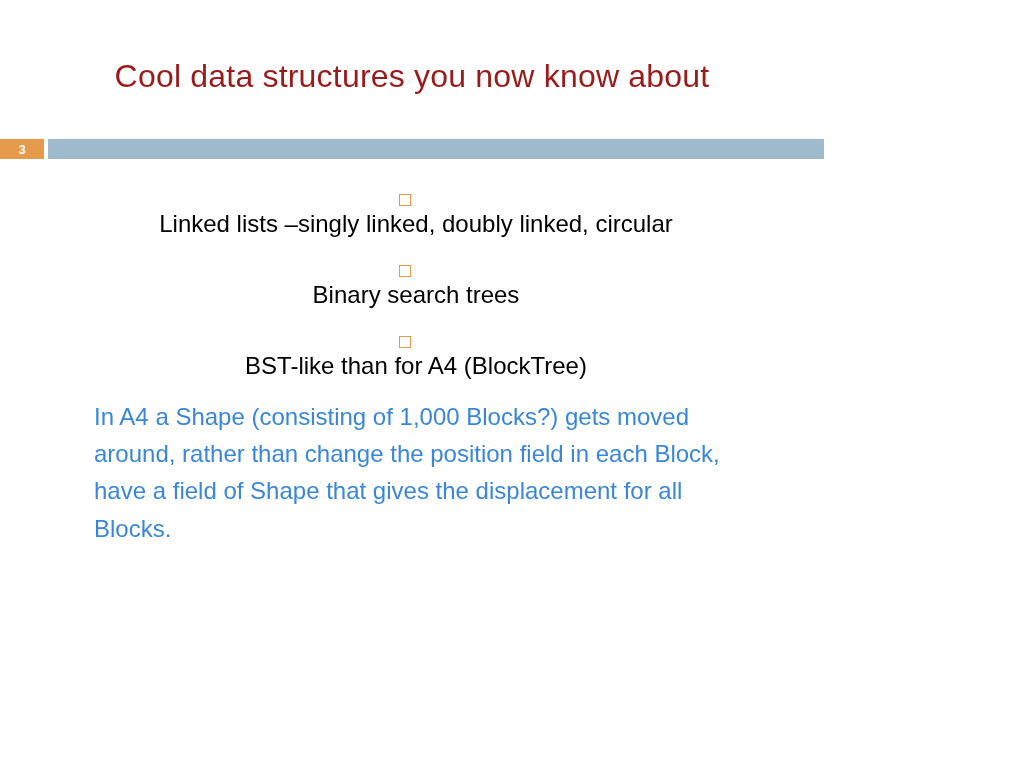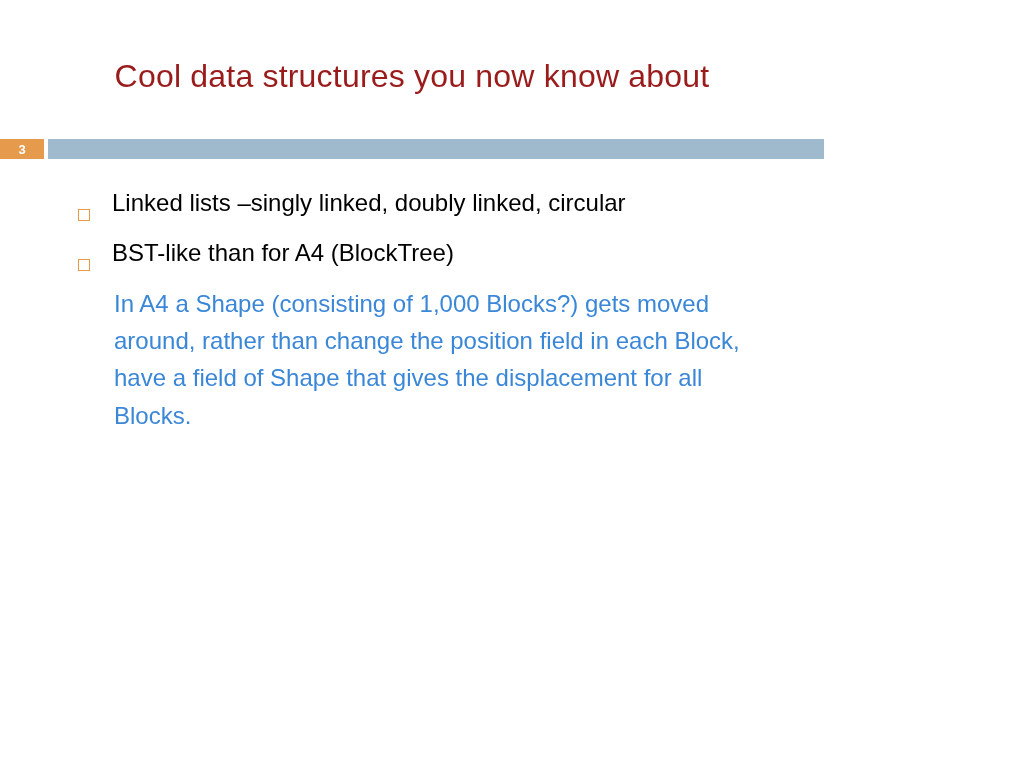--- a/index.html
+++ b/index.html
@@ -51,42 +51,43 @@
     margin-left: 4px;
   }
   .content {
     position: absolute;
     top: 185px;
     left: 78px;
     right: 70px;
   }
   .bullet-item {
     display: flex;
-    align-items: flex-end;
+    align-items: center;
     margin-bottom: 14px;
+    flex-direction: column;
   }
   .bullet {
     flex: 0 0 auto;
     width: 12px;
     height: 12px;
     border: 1.5px solid #e59a4c;
     box-sizing: border-box;
     margin-top: 9px;
     margin-right: 22px;
   }
   .bullet-text {
     color: #000000;
     font-size: 24px;
     line-height: 1.5;
   }
   .sub-text {
     color: #3a87d8;
     font-size: 24px;
     line-height: 1.55;
-    margin-left: 36px;
+    margin-left: 16px;
     margin-top: 6px;
   }
 </style>
 </head>
 <body>
 
 <div class="slide">
   <h1 class="title">Cool data structures you now know about</h1>
 
   <div class="bar-row">
@@ -94,17 +95,21 @@
     <div class="bar"></div>
   </div>
 
   <div class="content">
     <div class="bullet-item">
       <div class="bullet"></div>
       <div class="bullet-text">Linked lists –singly linked, doubly linked, circular</div>
     </div>
     <div class="bullet-item">
       <div class="bullet"></div>
+      <div class="bullet-text">Binary search trees</div>
+    </div>
+    <div class="bullet-item">
+      <div class="bullet"></div>
       <div class="bullet-text">BST-like than for A4 (BlockTree)</div>
     </div>
     <div class="sub-text">In A4 a Shape (consisting of 1,000 Blocks?) gets moved around, rather than change the position field in each Block, have a field of Shape that gives the displacement for all Blocks.</div>
   </div>
 </div>
 
 </body></html>

